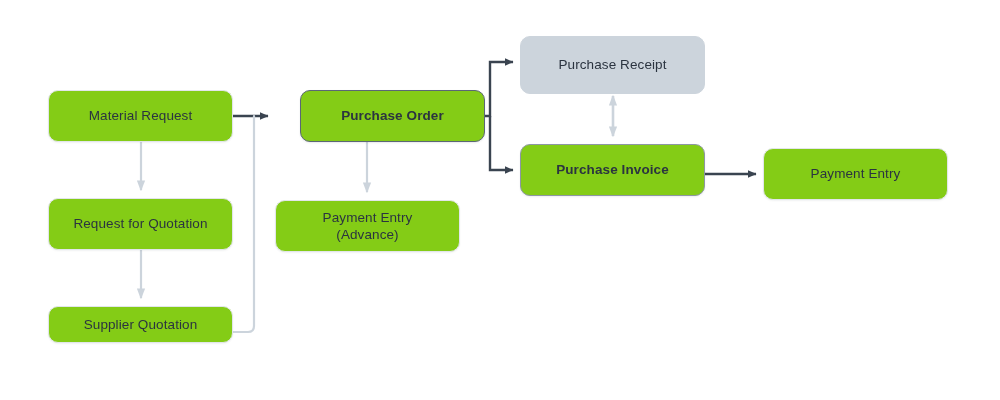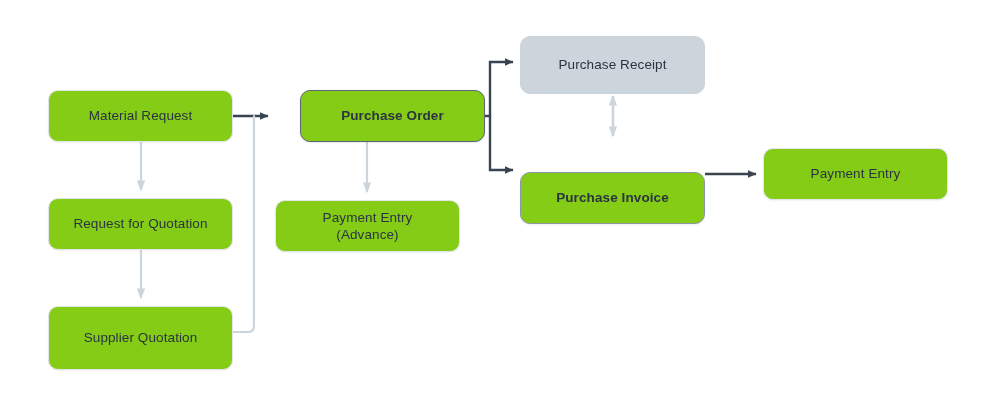--- a/index.html
+++ b/index.html
@@ -48,21 +48,20 @@
   .node.strong {
     border: 1.4px solid #5b6775;
     font-weight: bold;
     box-shadow: 0 1px 2px rgba(25, 38, 56, 0.10);
     margin-left: 25px;
   }
   .node.medium {
     border: 1.2px solid #8d97a3;
     font-weight: bold;
     box-shadow: 0 1px 2px rgba(25, 38, 56, 0.08);
-    margin-top: 28px;
   }
   .node.filled {
     background: #ccd4dc;
     border: 1px solid #ccd4dc;
     color: #2b3440;
   }
   .node-label {
     white-space: pre-line;
     pointer-events: none;
   }
@@ -105,21 +104,21 @@
   </svg>
 
   <div class="node light" style="left:48px; top:90px; width:185px; height:52px;">
     <span class="node-label">Material Request</span>
   </div>
 
   <div class="node light" style="left:48px; top:198px; width:185px; height:52px;">
     <span class="node-label">Request for Quotation</span>
   </div>
 
-  <div class="node light" style="left:48px; top:306px; width:185px; height:64px;">
+  <div class="node light" style="left:48px; top:306px; width:185px; height:37px;">
     <span class="node-label">Supplier Quotation</span>
   </div>
 
   <div class="node strong" style="left:275px; top:90px; width:185px; height:52px;">
     <span class="node-label">Purchase Order</span>
   </div>
 
   <div class="node light" style="left:275px; top:200px; width:185px; height:52px;">
     <span class="node-label">Payment Entry
 (Advance)</span>

